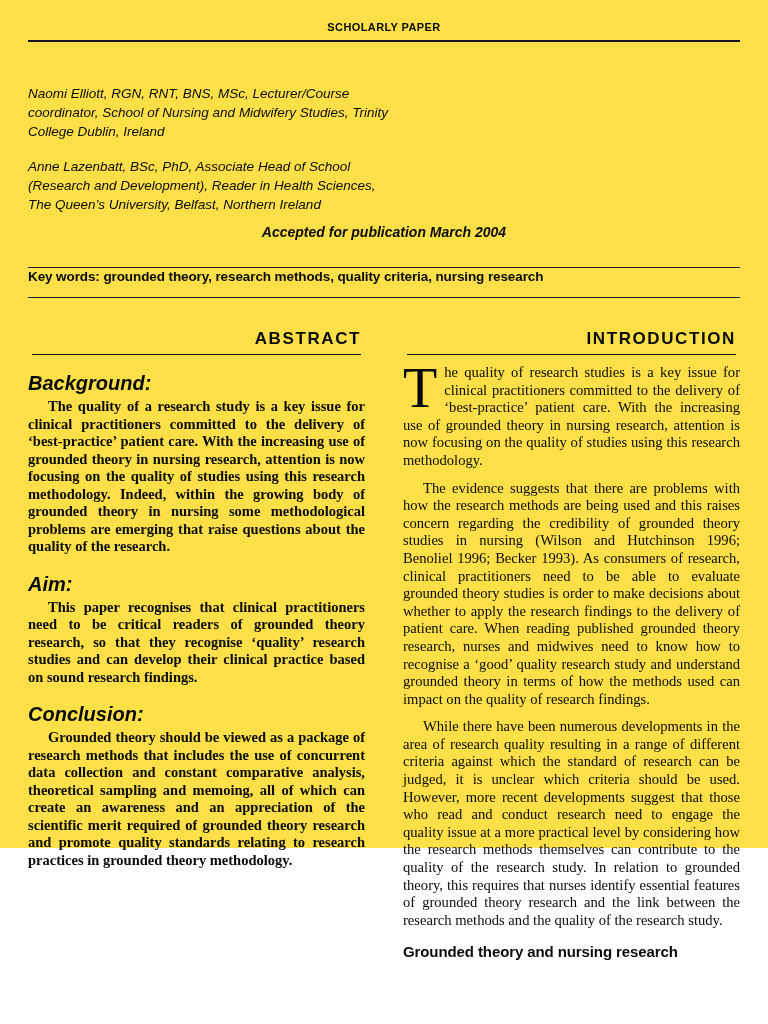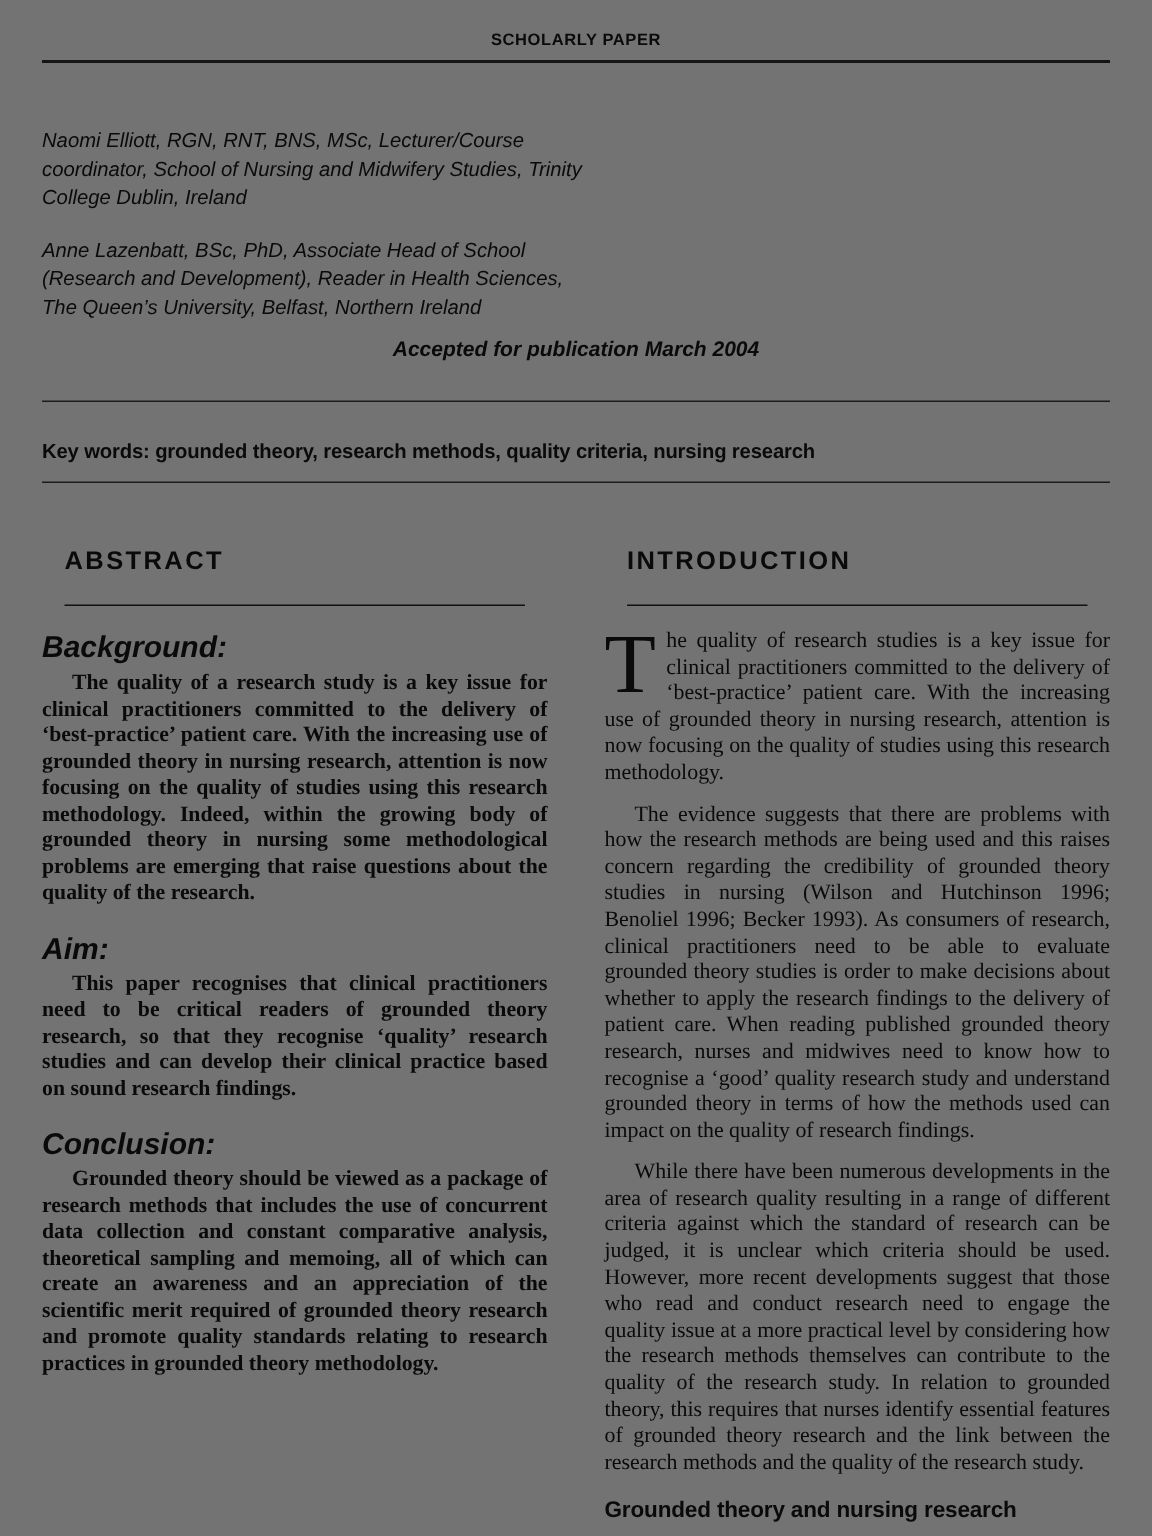--- a/index.html
+++ b/index.html
@@ -2,21 +2,21 @@
 <html><head>
 <meta charset="utf-8">
 <style>
   * { box-sizing: border-box; }
   html, body { margin: 0; padding: 0; }
   body {
     width: 768px; height: 1024px; overflow: hidden;
     background: #ffffff; color: #0a0a0a;
     font-family: "Liberation Serif", serif;
   }
-  .page { position: relative; width: 768px; height: 1024px; background: #737373; }
+  .page { position: relative; width: 768px; height: 848px; background: #fde047; }
 
   .masthead-label {
     padding-top: 21px; text-align: center;
     font-family: "Liberation Sans", sans-serif;
     font-weight: bold; font-size: 11px; letter-spacing: 0.4px;
   }
   .top-rule { border: 0; border-top: 2px solid #151515; margin: 7px 28px 0 28px; }
 
   .paper-title { margin: 33px 28px 0 28px; height: 32px; }
   .title-inner {
@@ -34,32 +34,32 @@
   }
   .accepted {
     margin: 10px 28px 0 28px;
     font-family: "Liberation Sans", sans-serif;
     font-style: italic; font-weight: bold; font-size: 14px; line-height: 17px; text-align: center;
   }
 
   .keywords-bar {
     margin: 26px 28px 0 28px;
     border-top: 1.5px solid #1c1c1c; border-bottom: 1.5px solid #1c1c1c;
-    padding: 25px 0 13px 0;
+    padding: 1px 0 13px 0;
     font-family: "Liberation Sans", sans-serif;
     font-weight: bold; font-size: 13.5px; letter-spacing: -0.1px;
   }
 
   .columns { display: flex; gap: 38px; margin: 27px 28px 0 28px; align-items: flex-start; }
   .col { flex: 1 1 0; min-width: 0; }
 
   .section-head {
     font-family: "Liberation Sans", sans-serif; font-weight: bold;
     font-size: 17px; line-height: 20px; letter-spacing: 1.6px;
-    border-bottom: 1.5px solid #111; padding-bottom: 19px; margin: 15px;
+    border-bottom: 1.5px solid #111; padding-bottom: 5px; margin: 4px; text-align: right;
   }
 
   .sub-label {
     font-family: Liberation Sans, sans-serif;
     font-weight: bold; font-style: italic;
     font-size: 20px; line-height: 17px; margin: 20px 0 6px 0;
   }
   .abstract-p {
     margin: 0; font-family: "Liberation Serif", serif; font-weight: bold;
     font-size: 14.5px; line-height: 17.5px;

